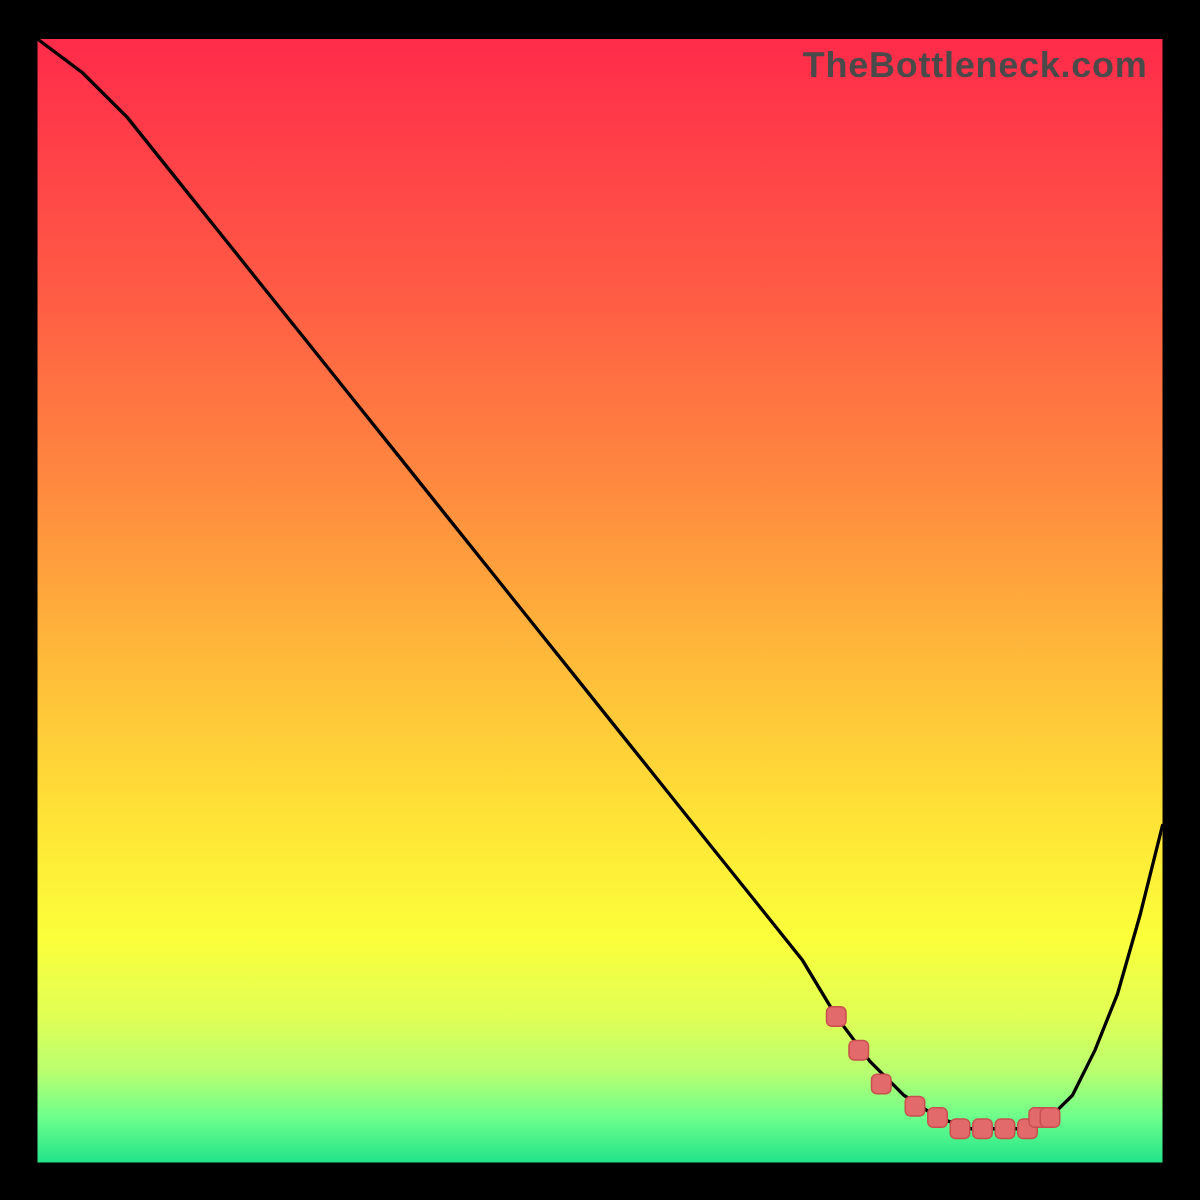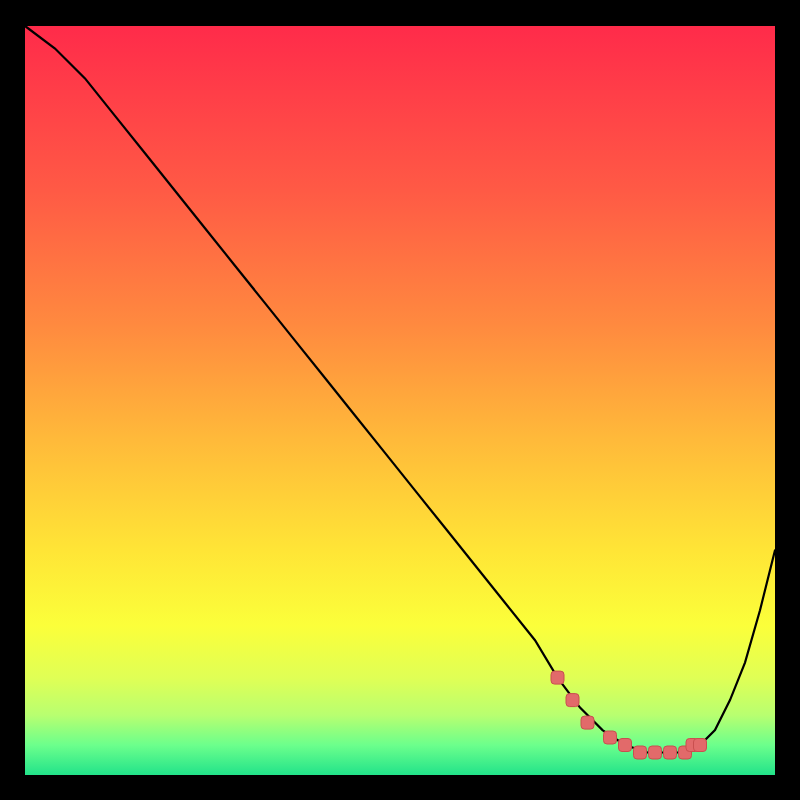--- a/index.html
+++ b/index.html
@@ -57,20 +57,21 @@
     height: 749px;
     overflow: visible;
   }
 </style>
 </head>
 <body>
 
 <div class="frame">
   <div class="plot-area"></div>
 
+  <div class="watermark">TheBottleneck.com</div>
 
   <svg class="curve" viewBox="0 0 750 749" preserveAspectRatio="none">
     <path id="curve-path" fill="none" stroke="#000000" stroke-width="2.2" stroke-linecap="round" d="M0.0 0.0 L30.0 22.5 L60.0 52.4 L90.0 89.9 L120.0 127.3 L150.0 164.8 L180.0 202.2 L210.0 239.7 L240.0 277.1 L270.0 314.6 L300.0 352.0 L330.0 389.5 L360.0 426.9 L390.0 464.4 L420.0 501.8 L450.0 539.3 L480.0 576.7 L510.0 614.2 L532.5 651.6 L555.0 681.6 L577.5 704.1 L600.0 719.0 L622.5 726.5 L645.0 726.5 L660.0 726.5 L675.0 719.0 L690.0 704.1 L705.0 674.1 L720.0 636.6 L735.0 584.2 L750.0 524.3"></path>
     <g id="marker-group">
         <rect x="526.0" y="645.1" width="13" height="13" rx="3.5" ry="3.5" fill="#e26a6a" stroke="#c94f4f" stroke-width="1"></rect>
         <rect x="541.0" y="667.6" width="13" height="13" rx="3.5" ry="3.5" fill="#e26a6a" stroke="#c94f4f" stroke-width="1"></rect>
         <rect x="556.0" y="690.1" width="13" height="13" rx="3.5" ry="3.5" fill="#e26a6a" stroke="#c94f4f" stroke-width="1"></rect>
         <rect x="578.5" y="705.0" width="13" height="13" rx="3.5" ry="3.5" fill="#e26a6a" stroke="#c94f4f" stroke-width="1"></rect>
         <rect x="593.5" y="712.5" width="13" height="13" rx="3.5" ry="3.5" fill="#e26a6a" stroke="#c94f4f" stroke-width="1"></rect>
         <rect x="608.5" y="720.0" width="13" height="13" rx="3.5" ry="3.5" fill="#e26a6a" stroke="#c94f4f" stroke-width="1"></rect>

